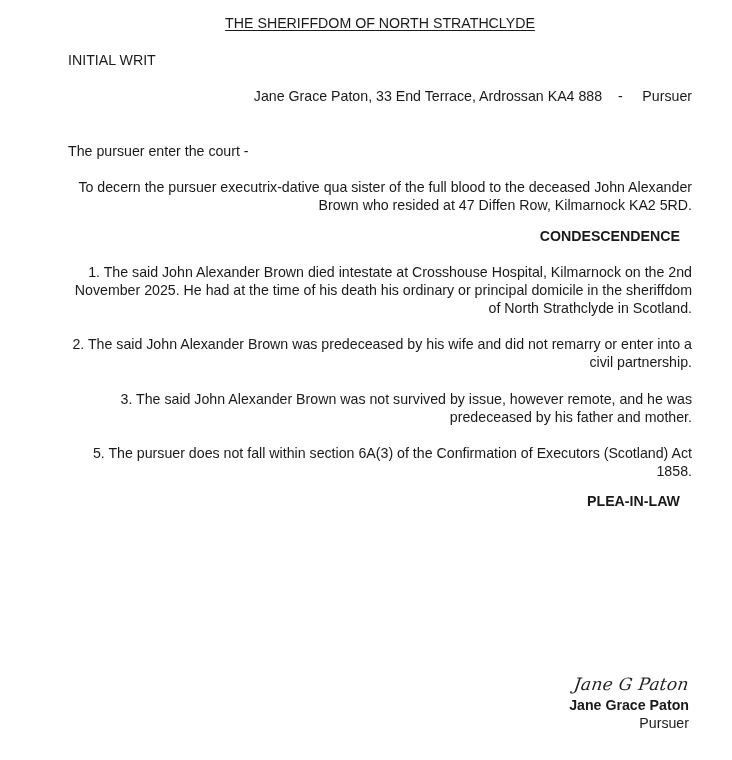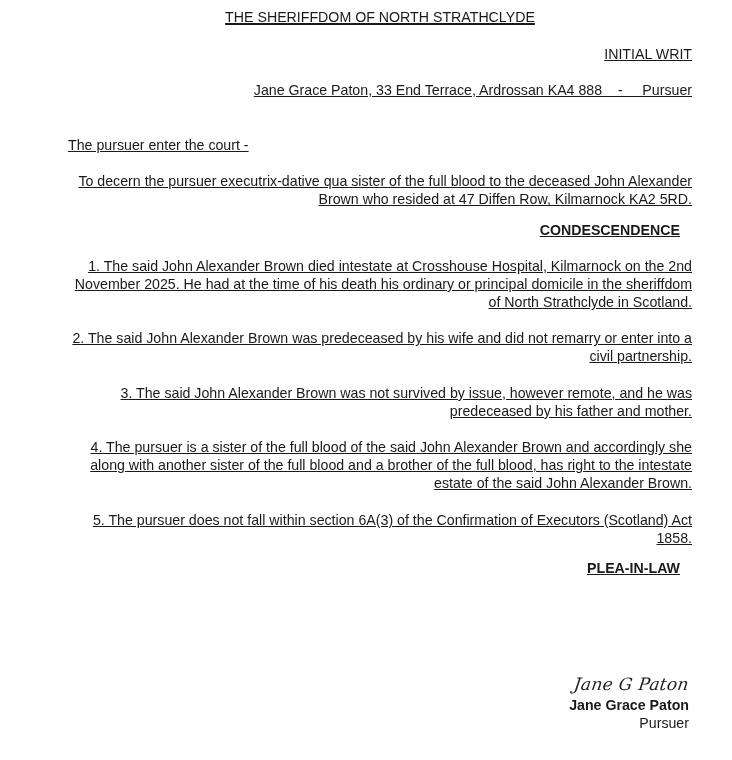--- a/index.html
+++ b/index.html
@@ -12,33 +12,32 @@
       height: 760px;
       position: relative;
       font-family: "Liberation Sans", sans-serif;
       font-size: 14.2px;
       color: #1a1a1a;
       overflow: hidden;
     }
     .page {
       position: absolute;
       left: 68px;
-      top: 8px;
+      top: 14px;
       width: 624px;
-      text-decoration: underline;
     }
     .header-line {
       text-align: center;
       line-height: 18px;
       text-decoration: underline;
       text-underline-offset: 2px;
       text-decoration-thickness: 1px;
     }
     .title {
-      text-align: right;
+      text-align: left;
       line-height: 18px;
       margin-top: 19px;
     }
     .party {
       text-align: right;
       line-height: 18px;
       margin-top: 18px;
       white-space: pre;
     }
     .para {
@@ -79,21 +78,20 @@
   <div class="title">INITIAL WRIT</div>
   <div class="party">Jane Grace Paton, 33 End Terrace, Ardrossan KA4 888    -     Pursuer</div>
 
   <p class="para gap-lg">The pursuer enter the court -</p>
   <p class="para gap">To decern the pursuer executrix-dative qua sister of the full blood to the deceased John Alexander Brown who resided at 47 Diffen Row, Kilmarnock KA2 5RD.</p>
 
   <p class="heading gap">CONDESCENDENCE</p>
   <p class="para gap">1. The said John Alexander Brown died intestate at Crosshouse Hospital, Kilmarnock on the 2nd November 2025. He had at the time of his death his ordinary or principal domicile in the sheriffdom of North Strathclyde in Scotland.</p>
   <p class="para gap">2. The said John Alexander Brown was predeceased by his wife and did not remarry or enter into a civil partnership.</p>
   <p class="para gap">3. The said John Alexander Brown was not survived by issue, however remote, and he was predeceased by his father and mother.</p>
-  <p class="para gap">4. The pursuer is a sister of the full blood of the said John Alexander Brown and accordingly she along with another sister of the full blood and a brother of the full blood, has right to the intestate estate of the said John Alexander Brown.</p>
   <p class="para gap">5. The pursuer does not fall within section 6A(3) of the Confirmation of Executors (Scotland) Act 1858.</p>
 
   <p class="heading gap">PLEA-IN-LAW</p>
 </div>
 
 <div class="sig-block">
   <div class="signature">Jane G Paton</div>
   <div class="sig-name">Jane Grace Paton</div>
   <div>Pursuer</div>
 </div>

